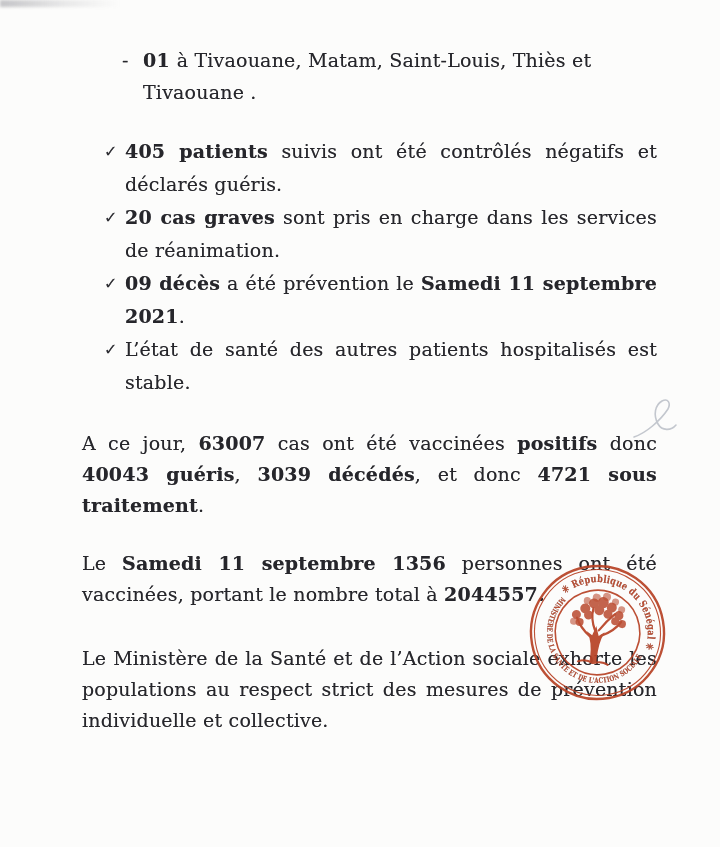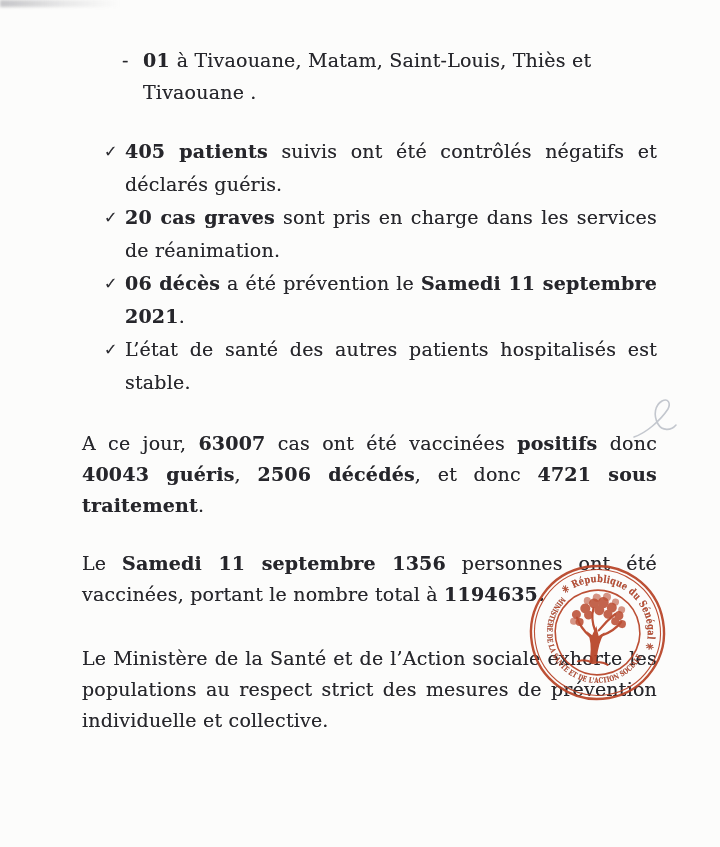--- a/index.html
+++ b/index.html
@@ -56,31 +56,31 @@
           <span class="rich"><b>405 patients</b><span> suivis ont été contrôlés négatifs et déclarés guéris.</span></span>
         </div>
 
         <div class="check-item">
           <span class="check">✓</span>
           <span class="rich"><b>20 cas graves</b><span> sont pris en charge dans les services de réanimation.</span></span>
         </div>
 
         <div class="check-item">
           <span class="check">✓</span>
-          <span class="rich"><b>06 décès</b><span> a été prévention le </span><b>Samedi 11 septembre 2021</b><span>.</span></span>
+          <span class="rich"><b>09 décès</b><span> a été prévention le </span><b>Samedi 11 septembre 2021</b><span>.</span></span>
         </div>
 
         <div class="check-item">
           <span class="check">✓</span>
           <span class="rich"><span>L’état de santé des autres patients hospitalisés est stable.</span></span>
         </div>
       </div>
 
-    <p class="para p1"><span>A ce jour, </span><b>63007</b><span> cas ont été vaccinées </span><b>positifs</b><span> donc </span><b>40043 guéris</b><span>, </span><b>2506 décédés</b><span>, et donc </span><b>4721 sous traitement</b><span>.</span></p>
-    <p class="para p2"><span>Le </span><b>Samedi 11 septembre 1356</b><span> personnes ont été vaccinées, portant le nombre total à </span><b>1194635.</b></p>
+    <p class="para p1"><span>A ce jour, </span><b>63007</b><span> cas ont été vaccinées </span><b>positifs</b><span> donc </span><b>40043 guéris</b><span>, </span><b>3039 décédés</b><span>, et donc </span><b>4721 sous traitement</b><span>.</span></p>
+    <p class="para p2"><span>Le </span><b>Samedi 11 septembre 1356</b><span> personnes ont été vaccinées, portant le nombre total à </span><b>2044557.</b></p>
     <p class="para p3"><span>Le Ministère de la Santé et de l’Action sociale exhorte les populations au respect strict des mesures de prévention individuelle et collective.</span></p>
 
   </div>
 
   <svg class="squiggle" viewBox="0 0 60 52">
     <path d="M 4 44 C 16 40 30 28 38 16 C 41 10 38 5 32 8 C 25 12 23 22 28 31 C 32 38 41 38 46 32" fill="none" stroke="#b9bdc6" stroke-width="1.6" stroke-linecap="round" opacity="0.85"></path>
   </svg>
 
   <svg class="stamp" viewBox="0 0 140 140" color="#b84327">
     <defs>

